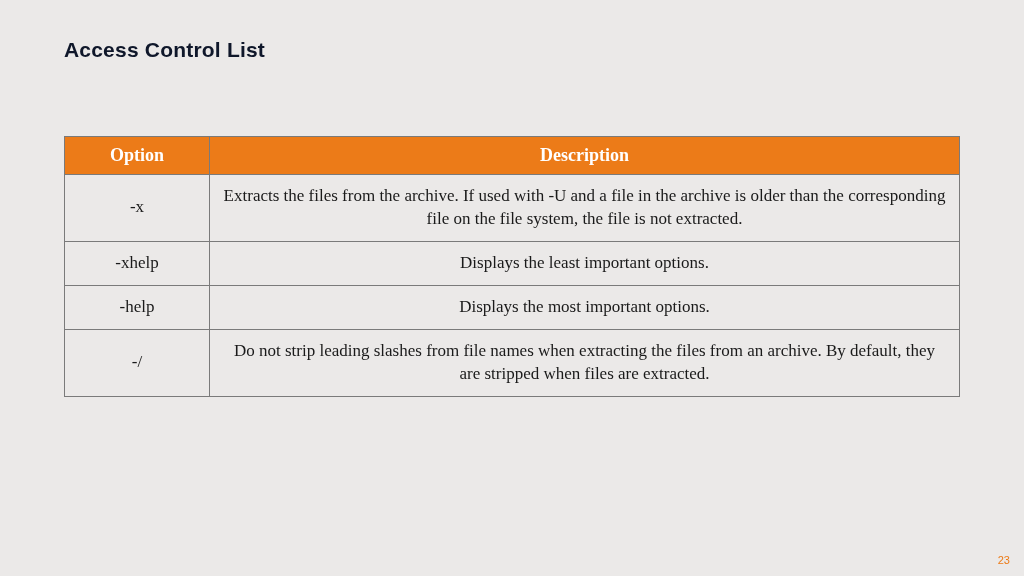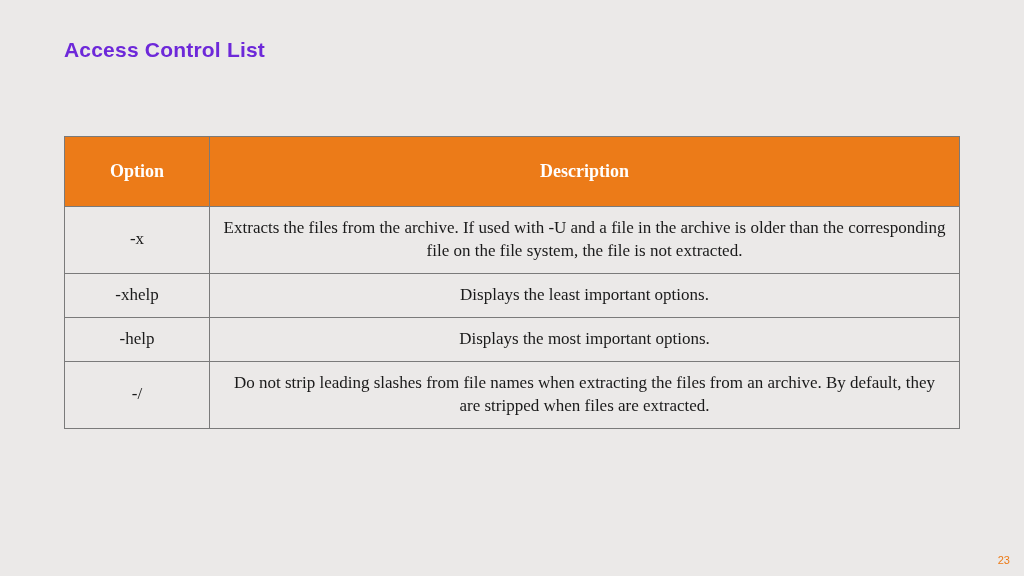--- a/index.html
+++ b/index.html
@@ -8,21 +8,21 @@
     background: #ebe9e8;
     font-family: Arial, Helvetica, sans-serif;
     position: relative;
   }
   .title {
     position: absolute;
     top: 38px;
     left: 64px;
     font-size: 21px;
     font-weight: bold;
-    color: #6d28d9;
+    color: #0f172a;
     letter-spacing: 0.2px;
   }
   .table-wrap {
     position: absolute;
     top: 136px;
     left: 64px;
     width: 896px;
   }
   table {
     width: 100%;
@@ -31,21 +31,21 @@
   }
   col.option { width: 145px; }
   col.desc   { width: auto; }
   th {
     background: #ec7b18;
     color: #ffffff;
     font-family: "Times New Roman", Times, serif;
     font-size: 18px;
     font-weight: bold;
     text-align: center;
-    padding: 24px 10px;
+    padding: 8px 10px;
     border: 1px solid #7a7a7a;
   }
   td {
     font-family: "Times New Roman", Times, serif;
     font-size: 17px;
     color: #1a1a1a;
     padding: 10px 12px;
     border: 1px solid #7a7a7a;
     vertical-align: middle;
     line-height: 1.35;

